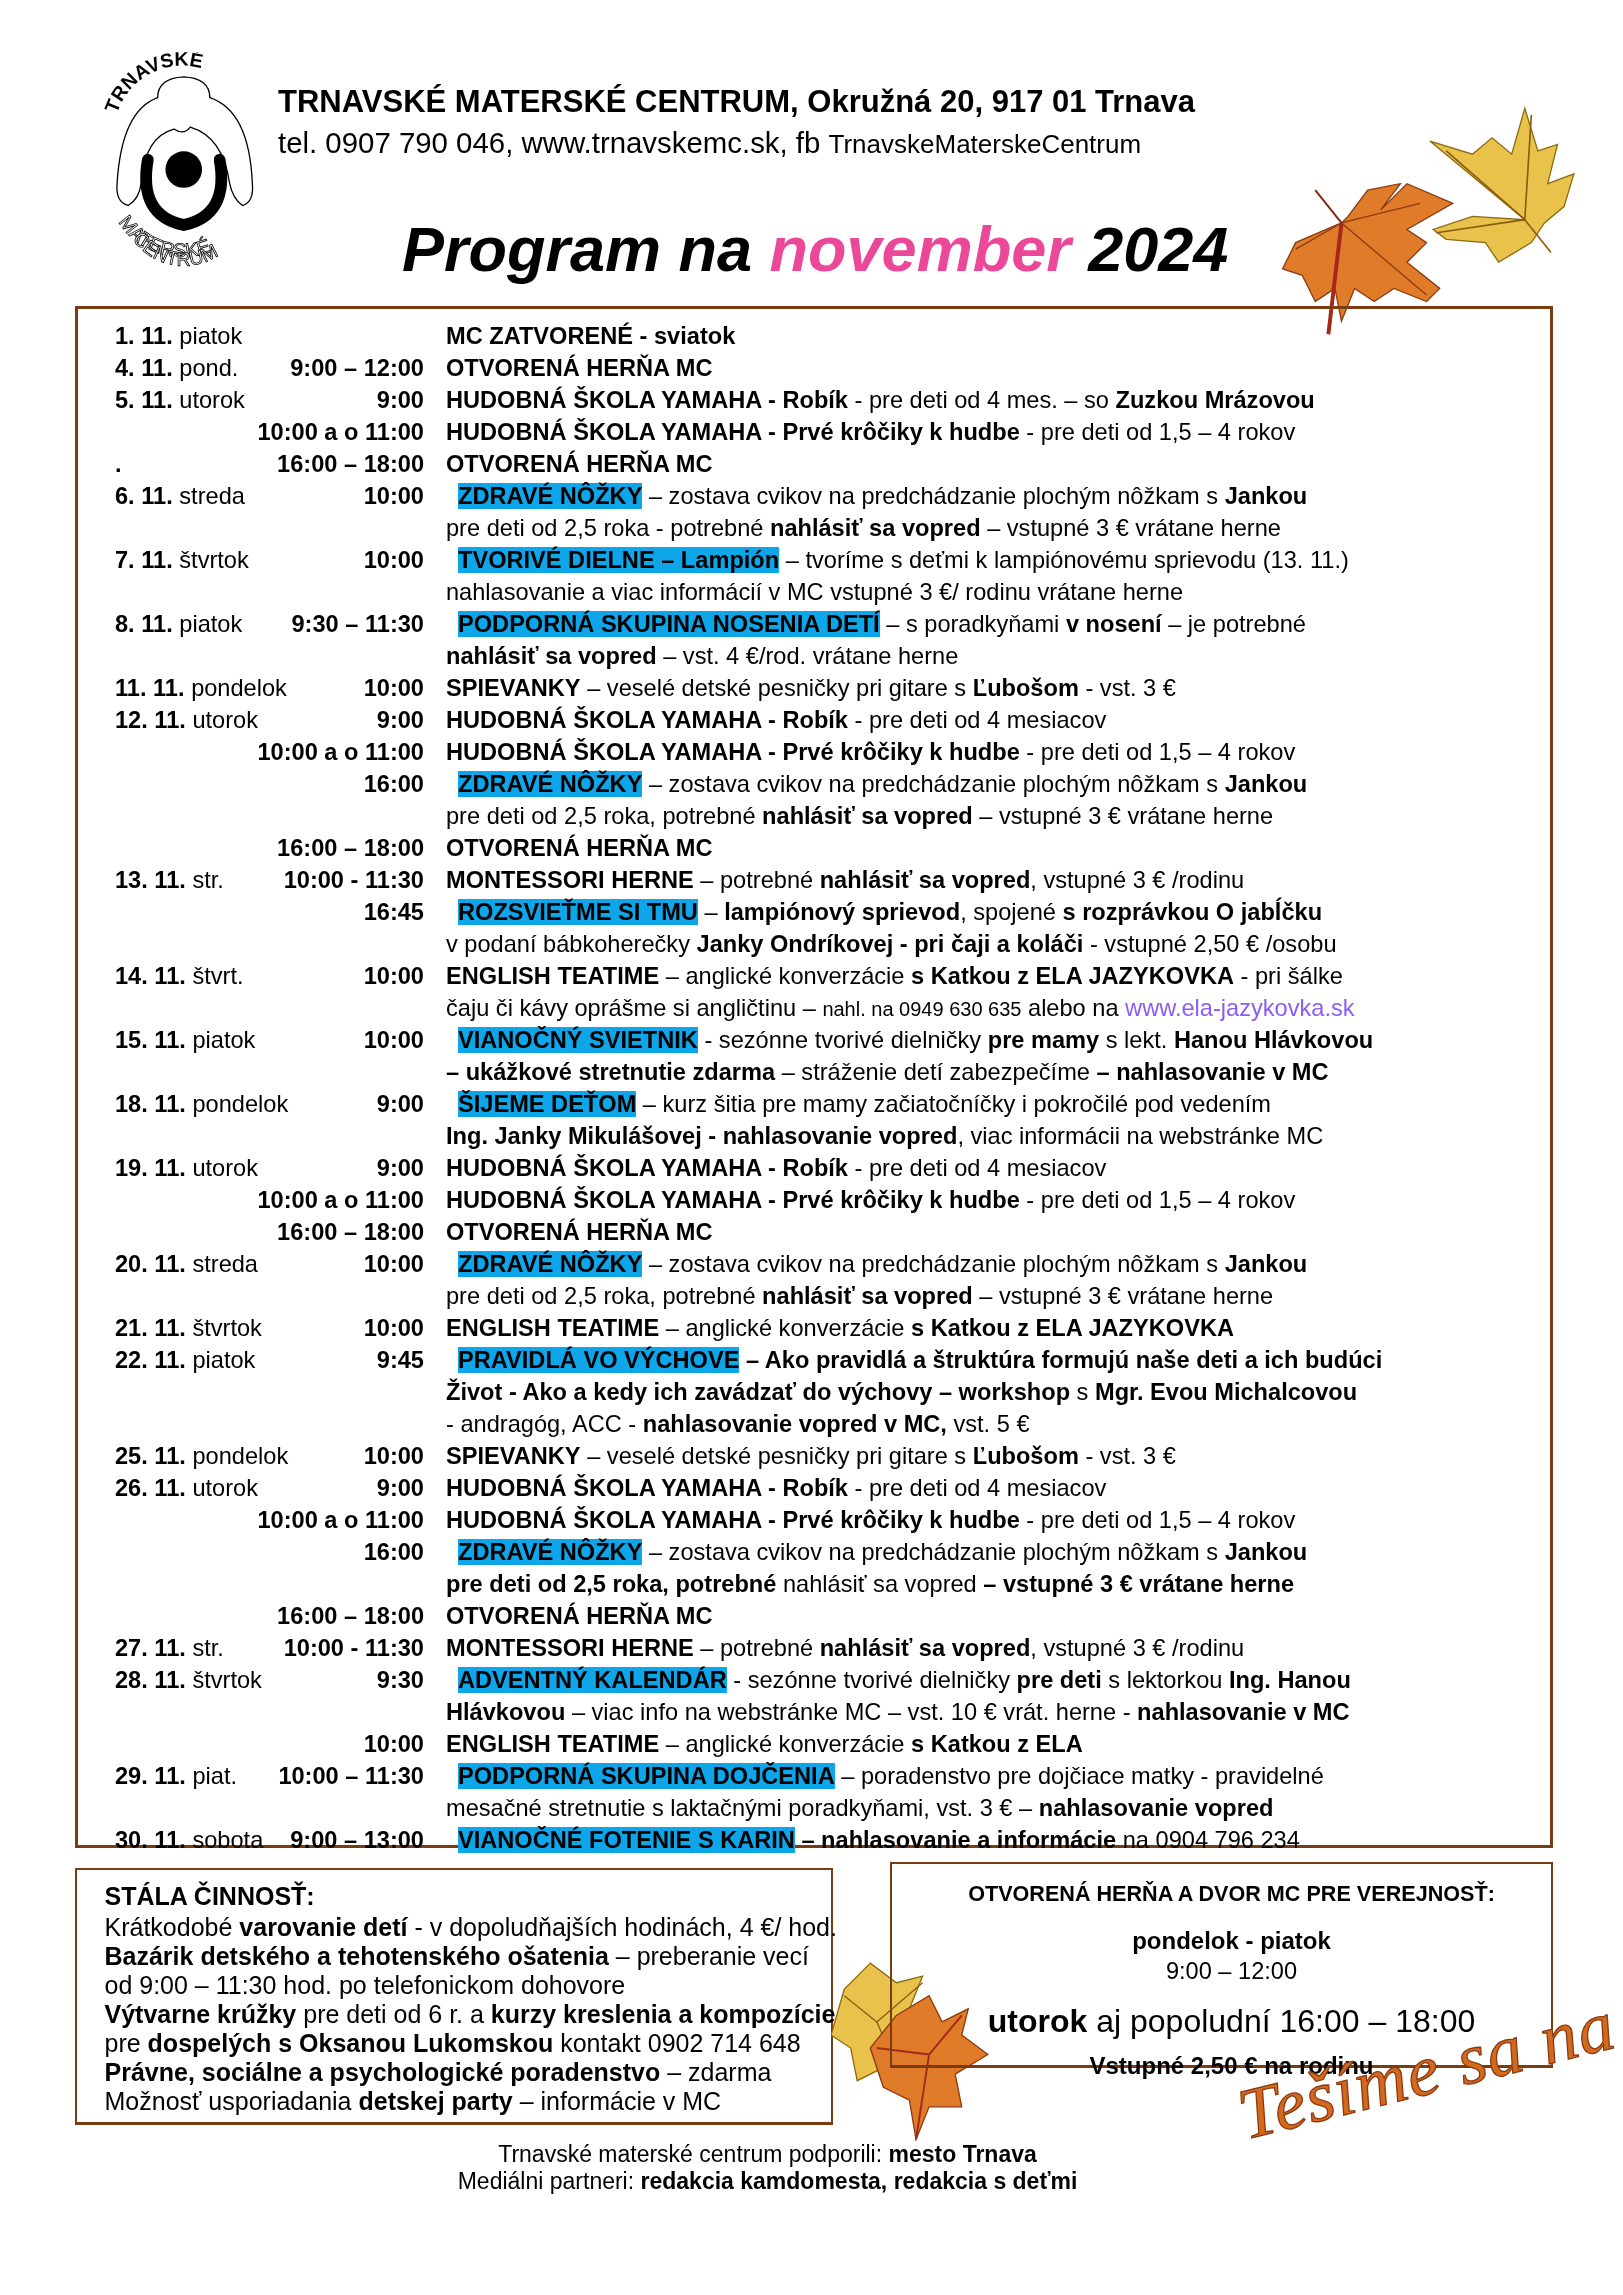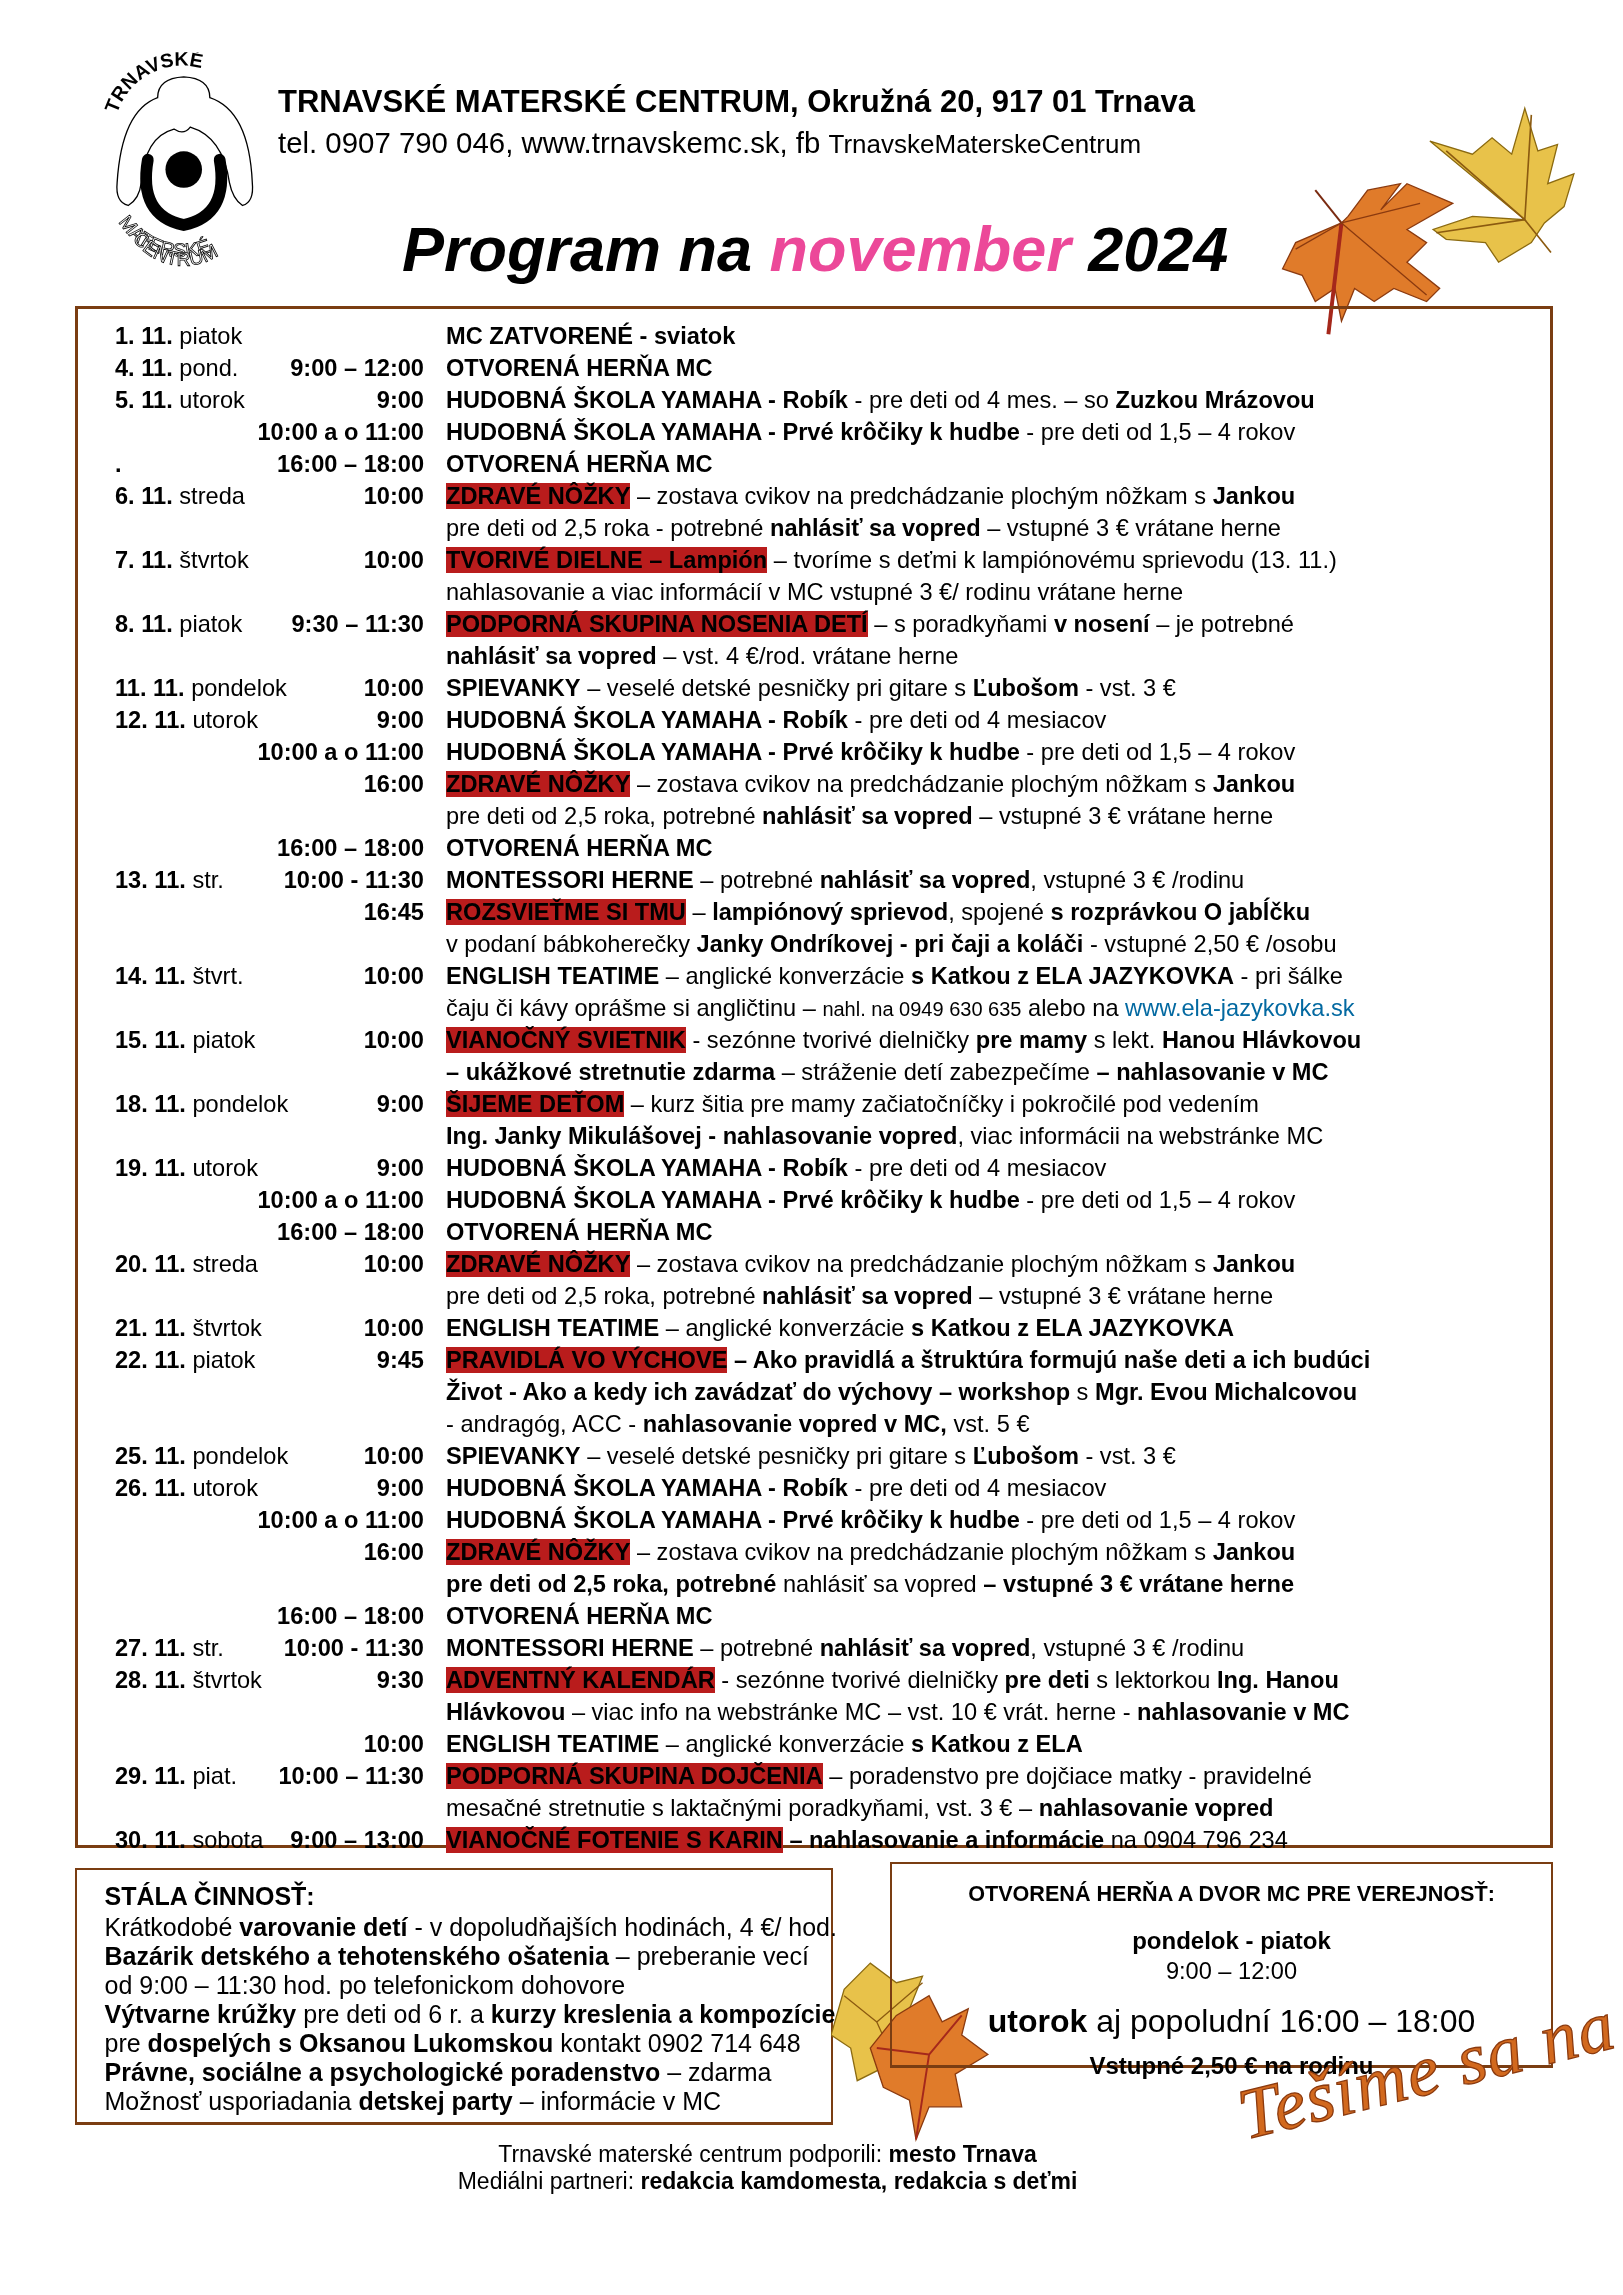--- a/index.html
+++ b/index.html
@@ -11,23 +11,23 @@
   .title{position:absolute;left:402px;top:213px;font-size:63px;font-weight:bold;font-style:italic;white-space:nowrap;}
   .title .month{color:#ec4899;}
   .leaves-top{position:absolute;left:1276px;top:92px;width:347px;height:275px;}
   .main-box{position:absolute;left:75px;top:306px;width:1478px;height:1542px;border:3.3px solid #7a3d12;border-top-width:3.9px;box-sizing:border-box;}
   .rows{position:absolute;left:0;top:11.8px;width:100%;}
   .row{position:relative;height:32px;font-size:23.6px;line-height:31px;white-space:nowrap;}
   .c-date{position:absolute;left:37px;top:0;}
   .c-date b{font-weight:bold;}
   .c-time{position:absolute;right:1126px;top:0;font-weight:bold;text-align:right;}
   .c-text{position:absolute;left:368px;top:0;}
-  .hl{background:#b91c1c;}
+  .hl{background:#0ea5e9;margin-left:12px;}
   .b{font-weight:bold;}
-  .link{color:#0369a1;}
+  .link{color:#8b5cf6;}
   .small{font-size:20px;}
   .stala{position:absolute;left:75px;top:1868px;width:758px;height:257px;border:2.6px solid #7a3d12;border-bottom-width:3.9px;box-sizing:border-box;padding:11.8px 0 0 27.5px;}
   .stala h3{margin:0 0 2.6px 0;font-size:25px;font-weight:bold;}
   .stala .ln{font-size:25px;line-height:29px;white-space:nowrap;}
   .herna{position:absolute;left:890px;top:1862px;width:663px;height:206px;border:2.6px solid #7a3d12;border-bottom-width:3.9px;box-sizing:border-box;text-align:center;padding-left:20px;}
   .herna .t{font-size:21.6px;font-weight:bold;margin-top:17px;}
   .herna .d{font-size:24px;font-weight:bold;margin-top:19.6px;}
   .herna .tm{font-size:23.6px;margin-top:3.9px;}
   .herna .u{font-size:32px;margin-top:18px;}
   .herna .v{font-size:24px;font-weight:bold;margin-top:11.8px;}

